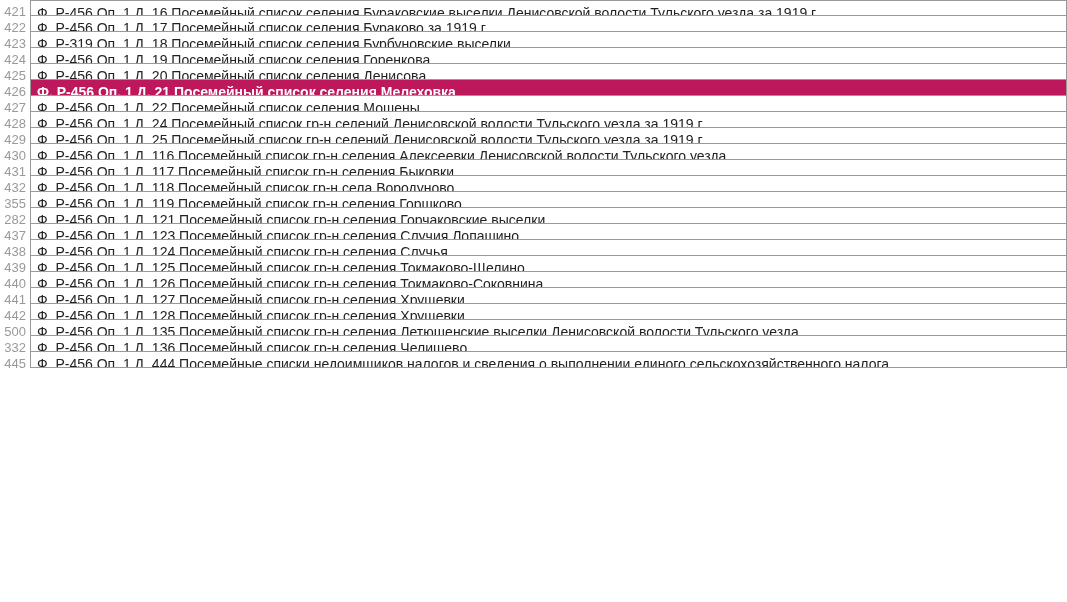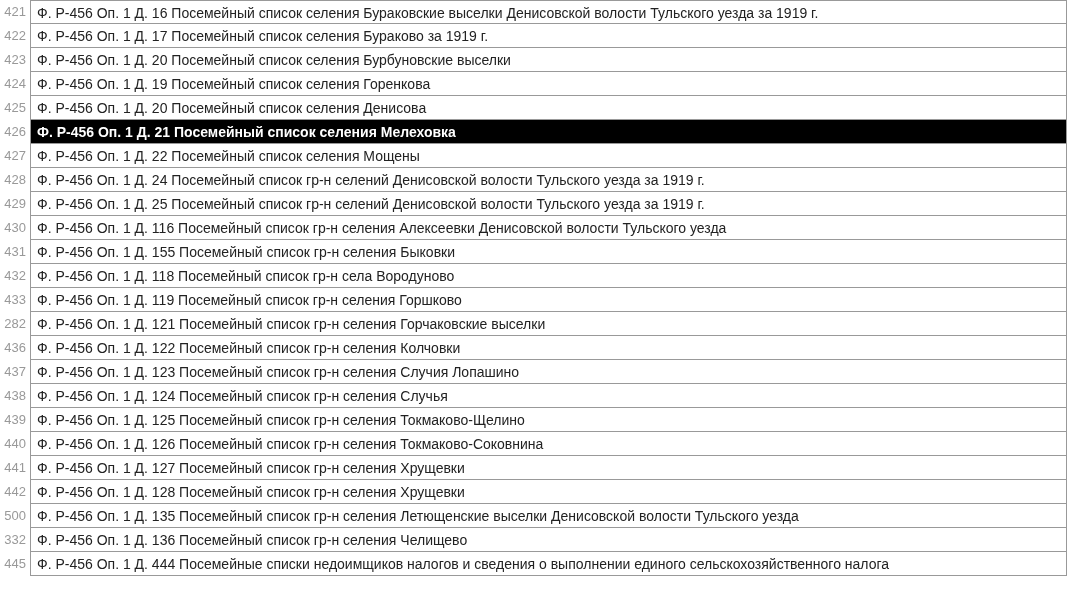--- a/index.html
+++ b/index.html
@@ -11,21 +11,21 @@
     color: #222;
     width: 1067px;
   }
   .table {
     border-collapse: collapse;
     width: 100%;
   }
   .row {
     display: flex;
     align-items: stretch;
-    height: 24px;
+    height: 16px;
     line-height: 24px;
   }
   .rownum {
     width: 30px;
     flex: 0 0 30px;
     text-align: right;
     padding-right: 4px;
     font-size: 13px;
     color: #999999;
     border-left: none;
@@ -40,40 +40,40 @@
     overflow: hidden;
     text-overflow: clip;
     font-size: 14px;
     color: #222;
     box-sizing: border-box;
   }
   .row:first-child .cell {
     border-top: 1px solid #999999;
   }
   .row.selected .cell {
-    background: #000000;
+    background: #be185d;
     color: #ffffff;
     font-weight: bold;
   }
 </style>
 </head>
 <body>
 
 <div class="table" id="table">
     <div class="row">
       <div class="rownum">421</div>
       <div class="cell">Ф. Р-456 Оп. 1 Д. 16 Посемейный список селения Бураковские выселки Денисовской волости Тульского уезда за 1919 г.</div>
     </div>
     <div class="row">
       <div class="rownum">422</div>
       <div class="cell">Ф. Р-456 Оп. 1 Д. 17 Посемейный список селения Бураково за 1919 г.</div>
     </div>
     <div class="row">
       <div class="rownum">423</div>
-      <div class="cell">Ф. Р-456 Оп. 1 Д. 20 Посемейный список селения Бурбуновские выселки</div>
+      <div class="cell">Ф. Р-319 Оп. 1 Д. 18 Посемейный список селения Бурбуновские выселки</div>
     </div>
     <div class="row">
       <div class="rownum">424</div>
       <div class="cell">Ф. Р-456 Оп. 1 Д. 19 Посемейный список селения Горенкова</div>
     </div>
     <div class="row">
       <div class="rownum">425</div>
       <div class="cell">Ф. Р-456 Оп. 1 Д. 20 Посемейный список селения Денисова</div>
     </div>
     <div class="row selected">
@@ -91,37 +91,33 @@
     <div class="row">
       <div class="rownum">429</div>
       <div class="cell">Ф. Р-456 Оп. 1 Д. 25 Посемейный список гр-н селений Денисовской волости Тульского уезда за 1919 г.</div>
     </div>
     <div class="row">
       <div class="rownum">430</div>
       <div class="cell">Ф. Р-456 Оп. 1 Д. 116 Посемейный список гр-н селения Алексеевки Денисовской волости Тульского уезда</div>
     </div>
     <div class="row">
       <div class="rownum">431</div>
-      <div class="cell">Ф. Р-456 Оп. 1 Д. 155 Посемейный список гр-н селения Быковки</div>
+      <div class="cell">Ф. Р-456 Оп. 1 Д. 117 Посемейный список гр-н селения Быковки</div>
     </div>
     <div class="row">
       <div class="rownum">432</div>
       <div class="cell">Ф. Р-456 Оп. 1 Д. 118 Посемейный список гр-н села Вородуново</div>
     </div>
     <div class="row">
-      <div class="rownum">433</div>
+      <div class="rownum">355</div>
       <div class="cell">Ф. Р-456 Оп. 1 Д. 119 Посемейный список гр-н селения Горшково</div>
     </div>
     <div class="row">
       <div class="rownum">282</div>
       <div class="cell">Ф. Р-456 Оп. 1 Д. 121 Посемейный список гр-н селения Горчаковские выселки</div>
-    </div>
-    <div class="row">
-      <div class="rownum">436</div>
-      <div class="cell">Ф. Р-456 Оп. 1 Д. 122 Посемейный список гр-н селения Колчовки</div>
     </div>
     <div class="row">
       <div class="rownum">437</div>
       <div class="cell">Ф. Р-456 Оп. 1 Д. 123 Посемейный список гр-н селения Случия Лопашино</div>
     </div>
     <div class="row">
       <div class="rownum">438</div>
       <div class="cell">Ф. Р-456 Оп. 1 Д. 124 Посемейный список гр-н селения Случья</div>
     </div>
     <div class="row">

